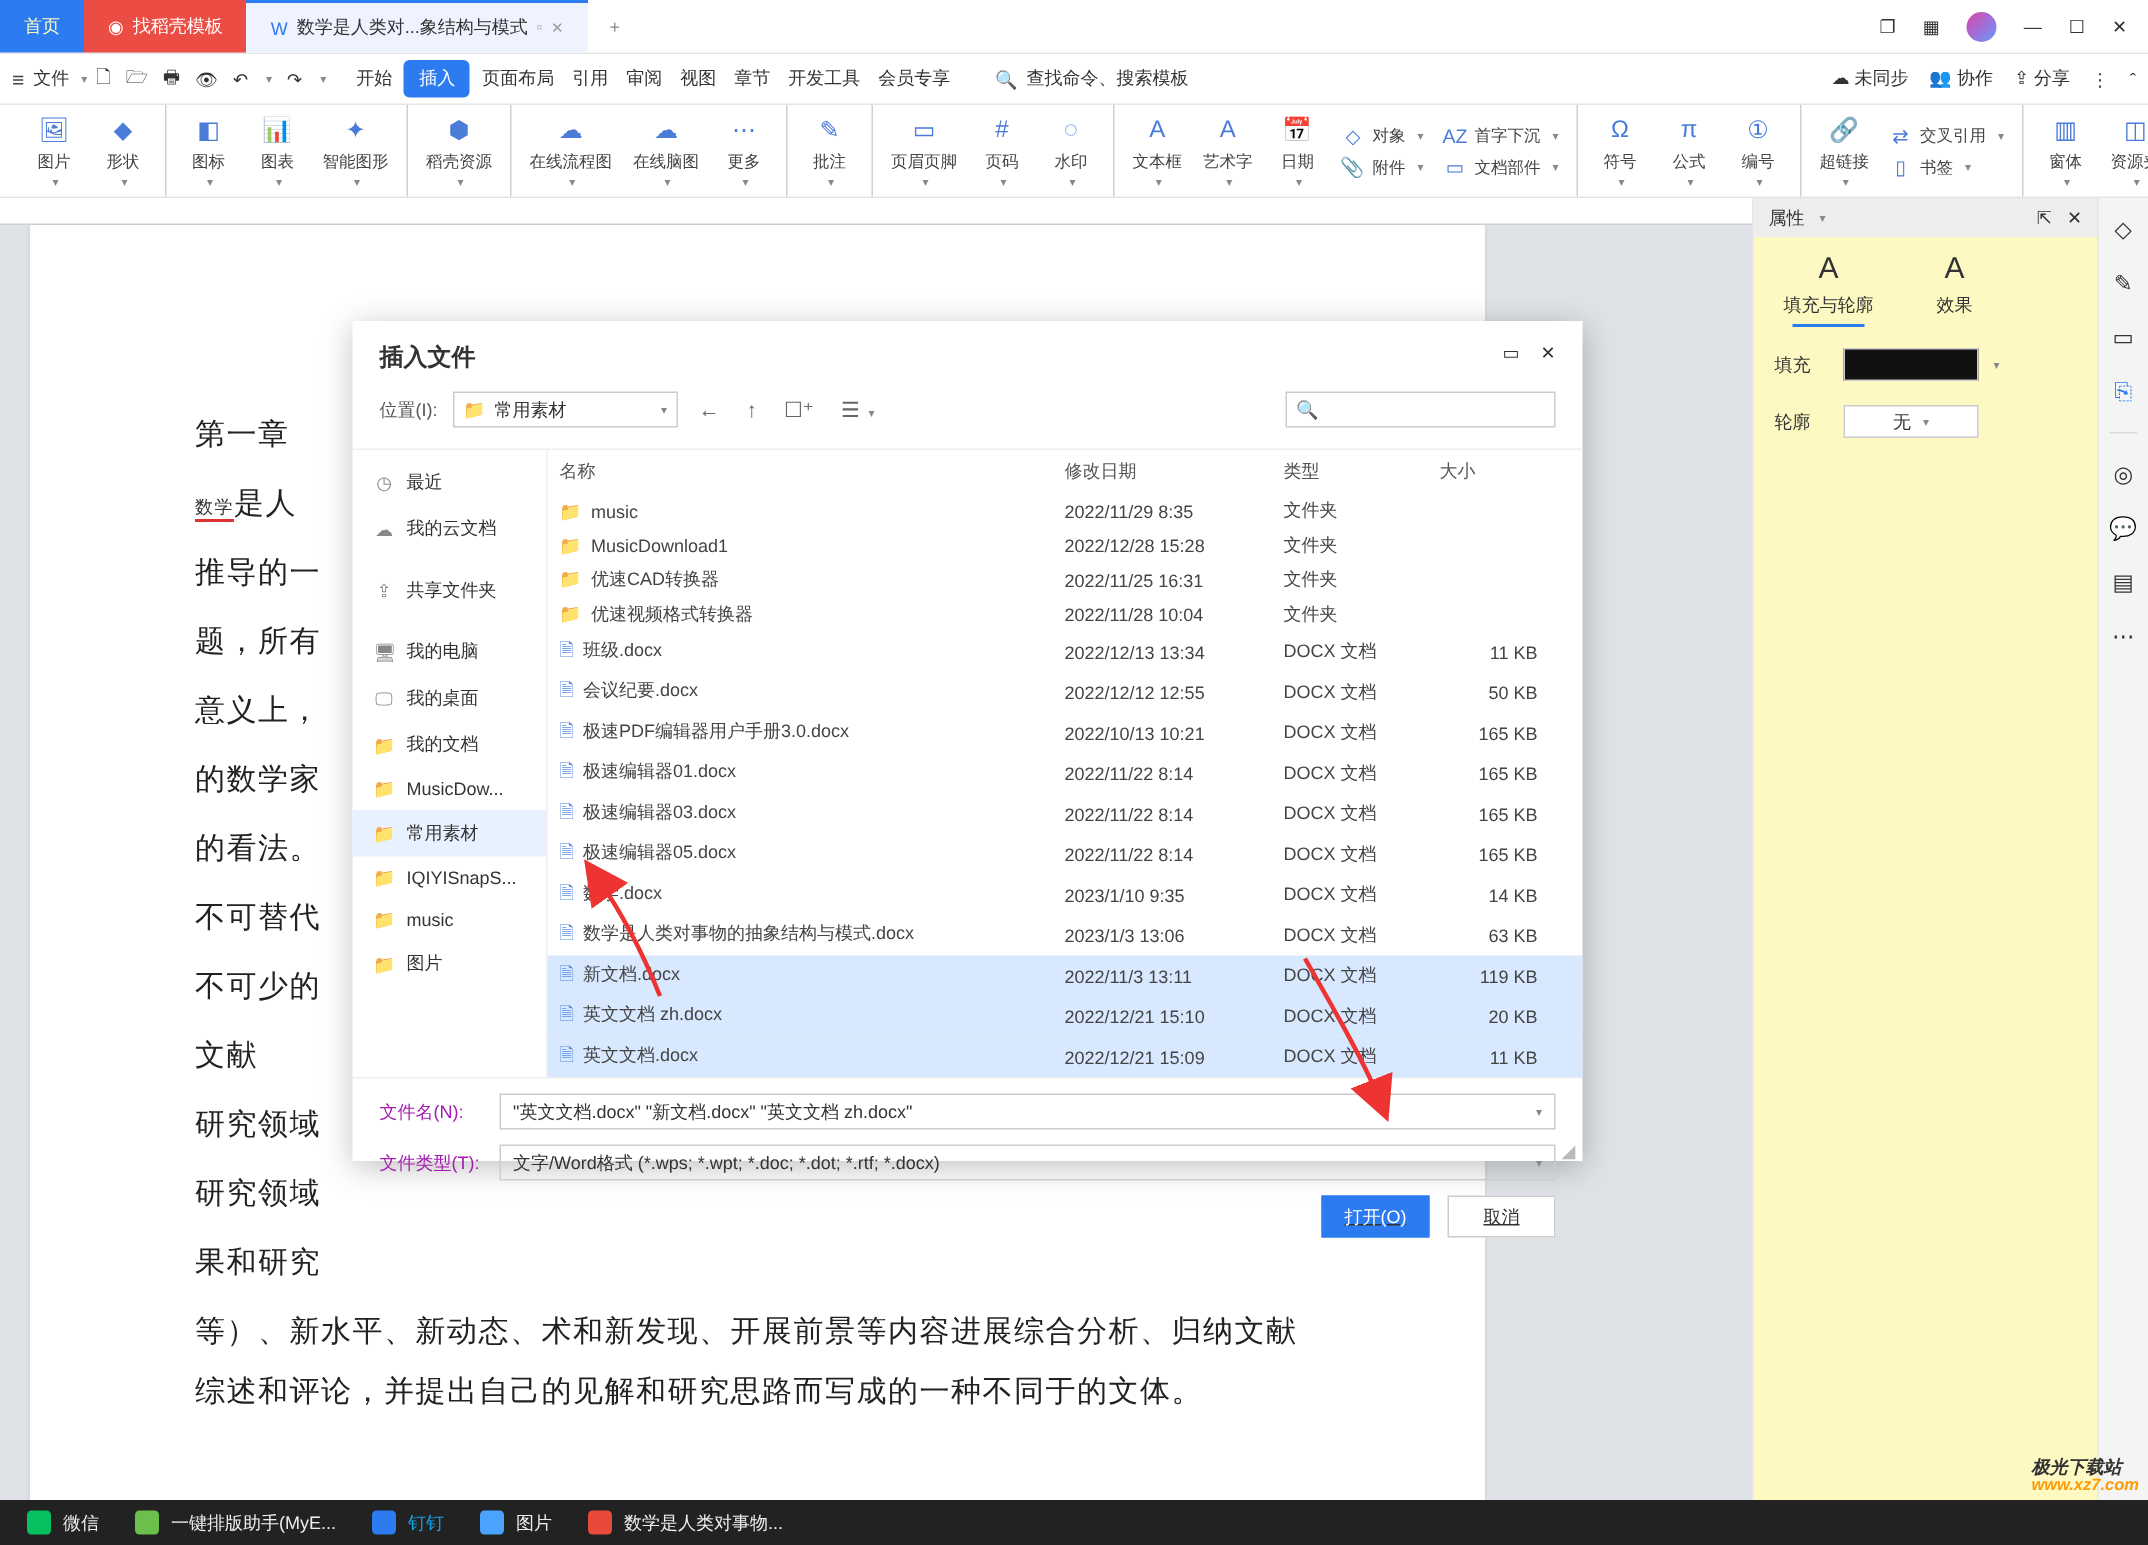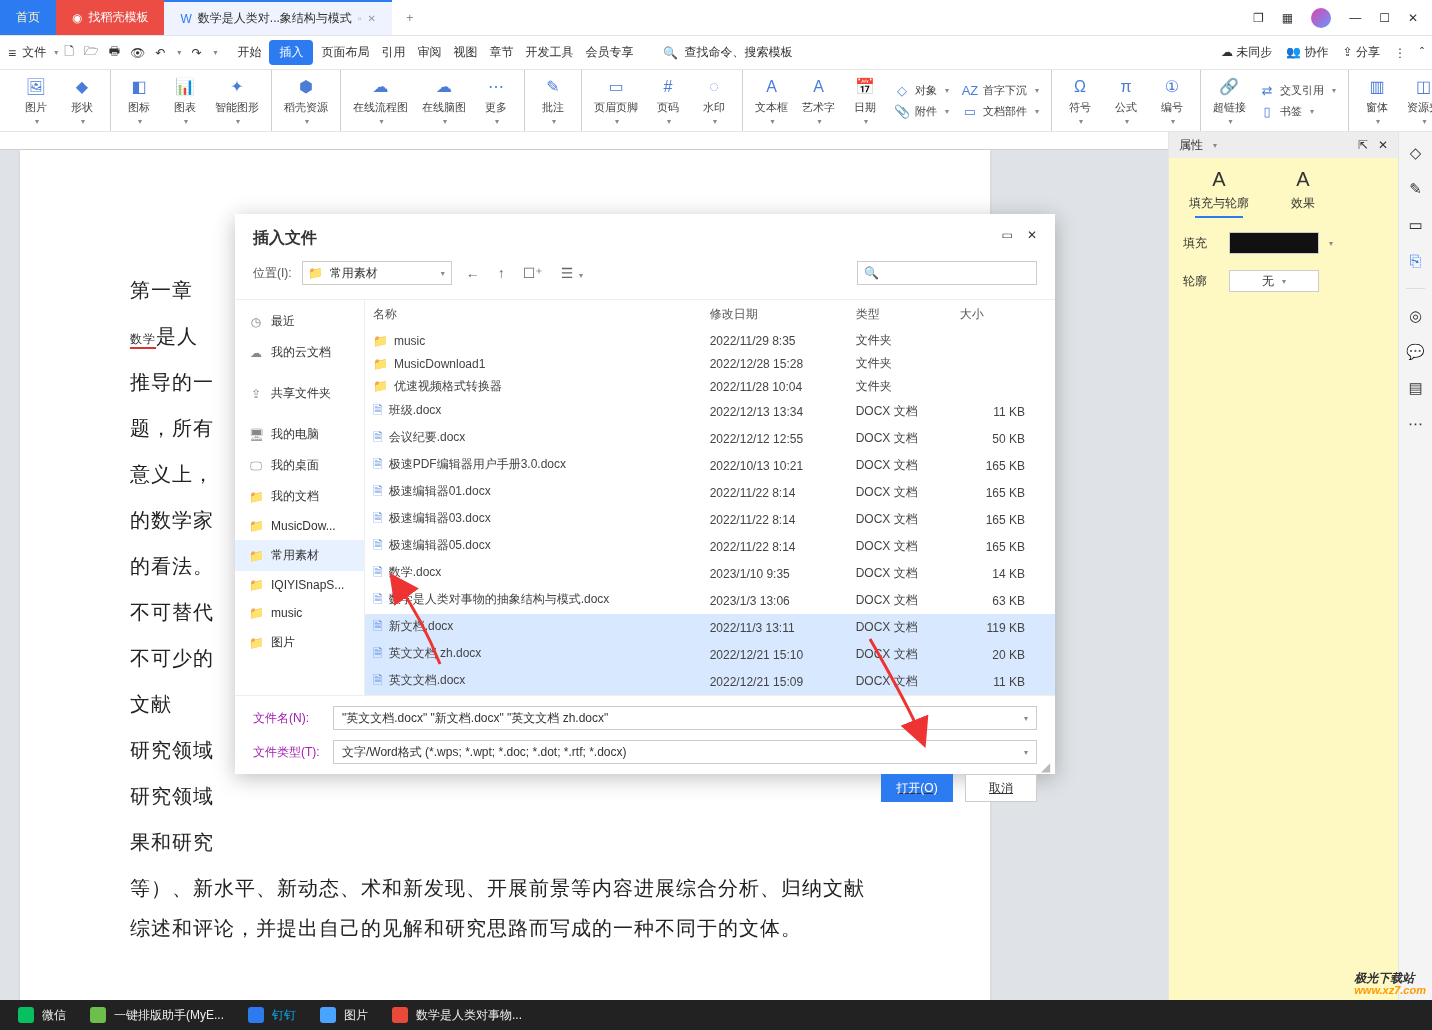--- a/index.html
+++ b/index.html
@@ -466,20 +466,26 @@
                   <td>文件夹</td>
                   <td class="size"></td>
                 </tr>
                 <tr>
                   <td><span class="fic folder">📁</span>MusicDownload1</td>
                   <td>2022/12/28 15:28</td>
                   <td>文件夹</td>
                   <td class="size"></td>
                 </tr>
                 <tr>
+                  <td><span class="fic folder">📁</span>优速CAD转换器</td>
+                  <td>2022/11/25 16:31</td>
+                  <td>文件夹</td>
+                  <td class="size"></td>
+                </tr>
+                <tr>
                   <td><span class="fic folder">📁</span>优速视频格式转换器</td>
                   <td>2022/11/28 10:04</td>
                   <td>文件夹</td>
                   <td class="size"></td>
                 </tr>
                 <tr>
                   <td><span class="fic">🗎</span>班级.docx</td>
                   <td>2022/12/13 13:34</td>
                   <td>DOCX 文档</td>
                   <td class="size">11 KB</td>

